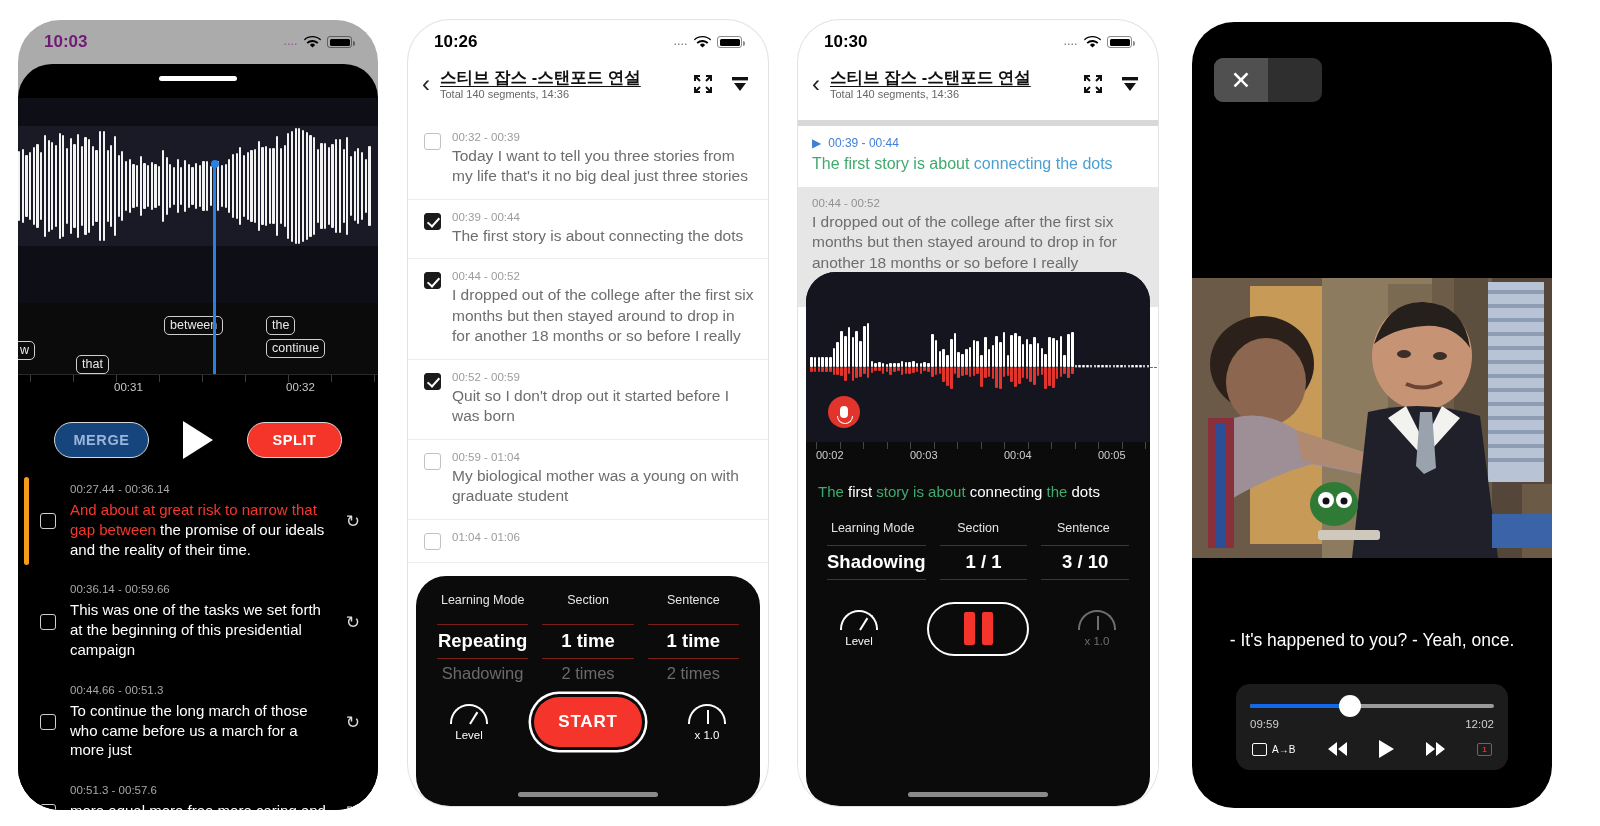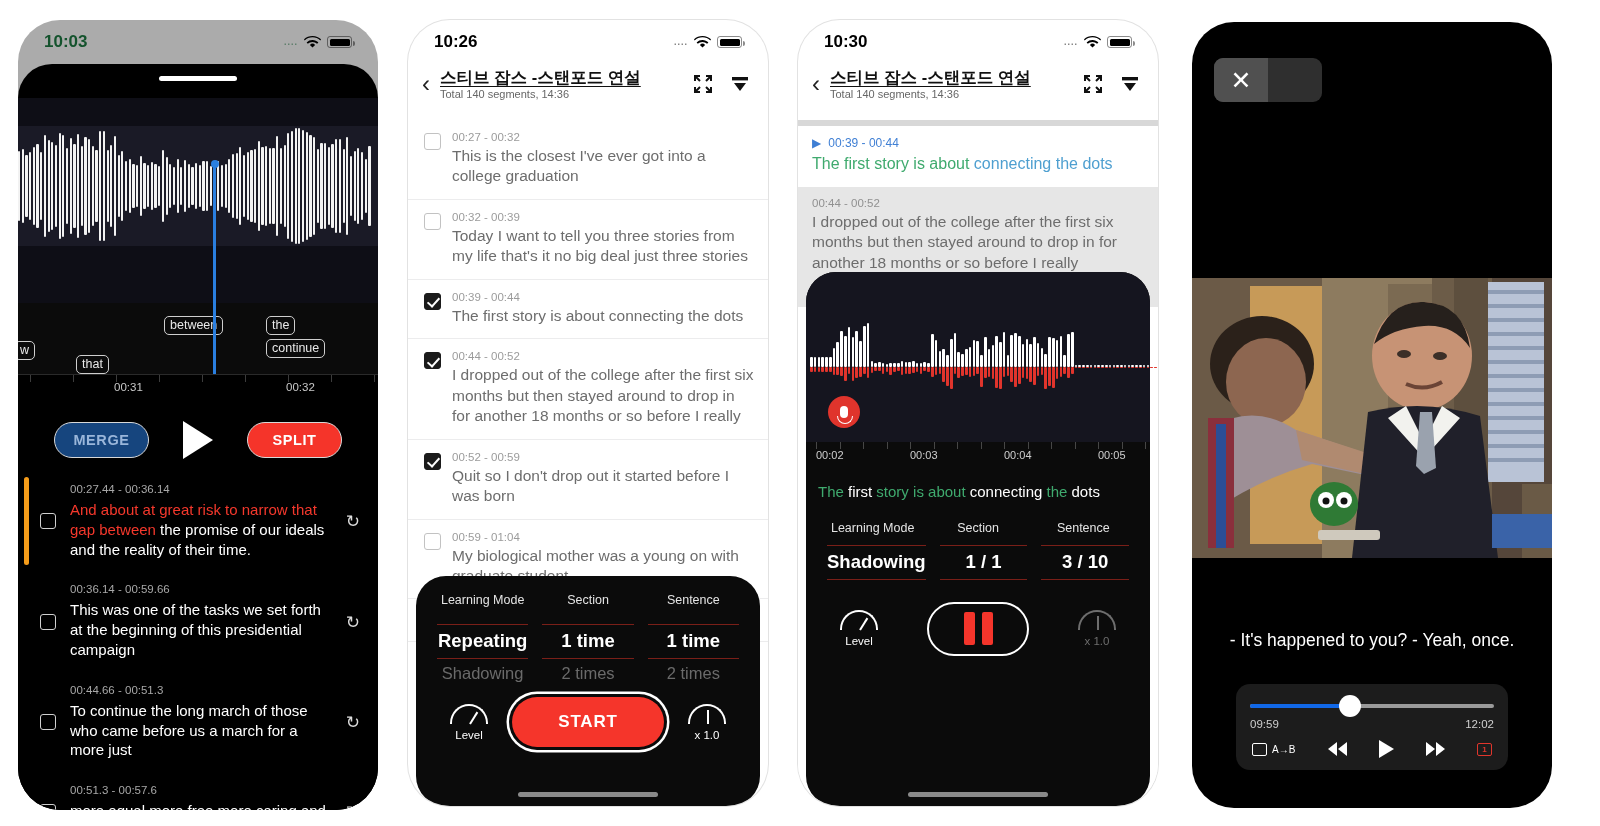--- a/index.html
+++ b/index.html
@@ -19,21 +19,21 @@
   .batt { width:25px; height:12px; border-radius:3px; position:relative; }
   .batt:after{ content:""; position:absolute; right:-4px; top:3.5px; width:2px; height:5px;
                border-radius:0 2px 2px 0; background:currentColor; opacity:.45; }
   .batt i { position:absolute; inset:1.5px; border-radius:1.5px; background:currentColor; display:block; }
 
   .homebar { position:absolute; left:50%; transform:translateX(-50%); bottom:9px;
              width:140px; height:5px; border-radius:3px; background:#8a8a8a; }
 
   
   #p1 { left:18px; top:20px; width:360px; height:790px; background:#ababab; }
-  #p1 .statusbar { color:#14532d; }
+  #p1 .statusbar { color:#701a75; }
   #p1 .scr { position:absolute; left:0; right:0; top:44px; bottom:0;
              background:#000; border-radius:34px 34px 0 0; overflow:hidden; }
   .grabber { position:absolute; top:12px; left:50%; transform:translateX(-50%);
              width:78px; height:5px; border-radius:3px; background:#fff; }
   .wave-area { position:absolute; left:0; right:0; top:34px; height:205px; background:#0e0e16; }
   .wave-band { position:absolute; left:0; right:0; top:28px; height:120px; background:#1a1a26;
                display:flex; align-items:center; gap:1.5px; padding:0 0px; overflow:hidden;}
   .wave-band b { display:block; width:2.2px; background:#f2f2f2; border-radius:1px; flex:0 0 auto;}
   .wordzone { position:absolute; left:0; right:0; top:239px; height:71px; background:#0b0b0b; }
   .wchip { position:absolute; border:1px solid #cfcfcf; border-radius:5px; color:#e8e8e8;
@@ -97,21 +97,21 @@
               border-top:1px solid #7a1f18; border-bottom:1px solid #7a1f18; padding:5px 0 6px; }
   .opt .dim { font-size:16.5px; text-align:center; color:#6a6a6a; padding-top:5px; }
   .ctrlrow { display:flex; align-items:center; justify-content:space-between; padding:14px 34px 0; }
   .gauge { width:38px;height:20px;border:2px solid #fff;border-bottom:none;
            border-radius:22px 22px 0 0; position:relative; }
   .gauge i { position:absolute; left:50%; bottom:0; width:2px; height:14px; background:#fff;
              transform-origin:bottom center; }
   .gauge.dim { border-color:#6e6e6e; } .gauge.dim i { background:#6e6e6e; }
   .gcap { font-size:11.5px; text-align:center; margin-top:5px; color:#fff; }
   .gcap.dim { color:#6e6e6e; }
-  .startbtn { width:152px;height:50px;border-radius:26px;background:#f5352b;color:#fff;
+  .startbtn { width:108px;height:50px;border-radius:26px;background:#f5352b;color:#fff;
               display:flex;align-items:center;justify-content:center;font-size:17px;font-weight:bold;
               letter-spacing:.8px; box-shadow:0 0 0 3px #0b0b0b, 0 0 0 5.5px #fff; }
   .pausebtn { width:102px;height:54px;border-radius:28px;border:2.5px solid #fff;
               display:flex;align-items:center;justify-content:center;gap:7px;}
   .pausebtn b { display:block; width:11px;height:33px;background:#f5352b;border-radius:2px; }
 
   
   #p3 { left:798px; top:20px; width:360px; height:786px; }
   #p3 .list { position:absolute; left:0;right:0; top:100px; bottom:0; overflow:hidden; background:#fff;}
   .row-sel { padding:10px 14px 12px 14px; background:#fff; }
@@ -384,27 +384,20 @@
           <rect x="2" y="2" width="16" height="3.4" fill="#111"></rect>
           <path d="M4 8h12l-6 8z" fill="#111"></path>
         </svg>
       </span>
     </div>
 
     <div class="list" id="p2rows">
         <div class="lrow">
           <span class="lcbx"></span>
           <span style="flex:1">
-            <span class="ltt" style="display:block">00:27 - 00:32</span>
-            <span class="ltx" style="display:block">This is the closest I've ever got into a college graduation</span>
-          </span>
-        </div>
-        <div class="lrow">
-          <span class="lcbx"></span>
-          <span style="flex:1">
             <span class="ltt" style="display:block">00:32 - 00:39</span>
             <span class="ltx" style="display:block">Today I want to tell you three stories from my life that's it no big deal just three stories</span>
           </span>
         </div>
         <div class="lrow">
           <span class="lcbx on"></span>
           <span style="flex:1">
             <span class="ltt" style="display:block">00:39 - 00:44</span>
             <span class="ltx" style="display:block">The first story is about connecting the dots</span>
           </span>

